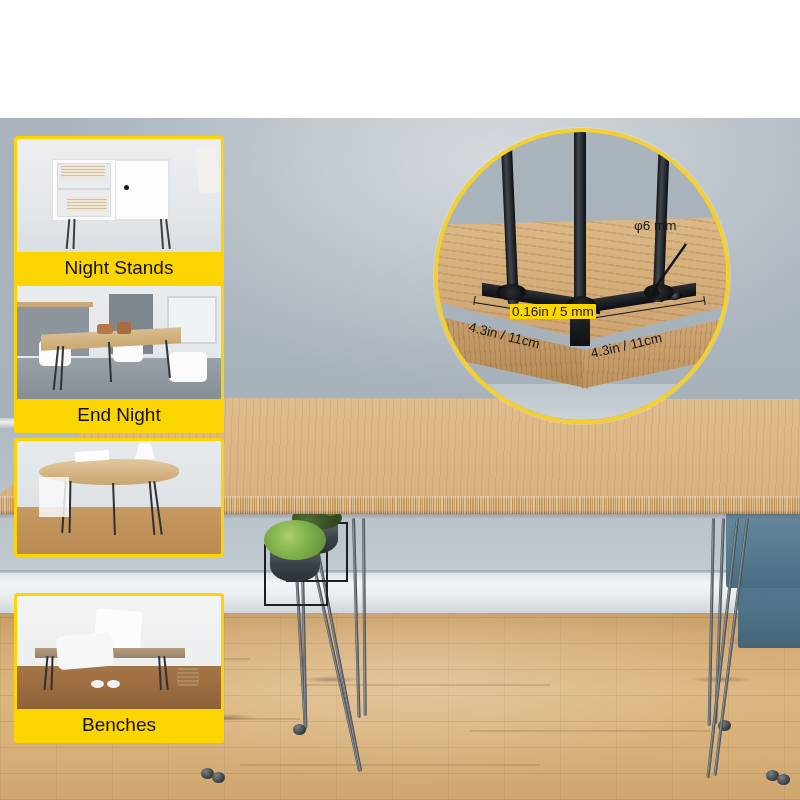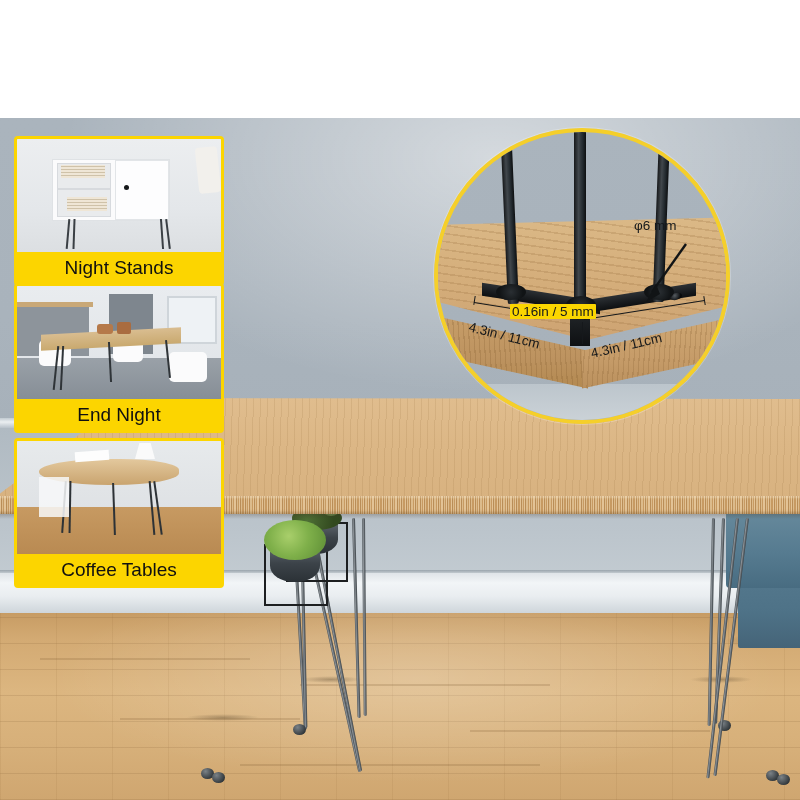--- a/index.html
+++ b/index.html
@@ -349,17 +349,32 @@
       <div class="p3-lamp"></div>
       <div class="p3-slab"></div>
       <div class="p3-book"></div>
       <div class="p3-leg" style="left:46px;top:40px;height:52px;transform:rotate(4deg);"></div>
       <div class="p3-leg" style="left:52px;top:40px;height:52px;transform:rotate(1deg);"></div>
       <div class="p3-leg" style="left:96px;top:42px;height:52px;transform:rotate(-2deg);"></div>
       <div class="p3-leg" style="left:134px;top:40px;height:54px;transform:rotate(-5deg);"></div>
       <div class="p3-leg" style="left:140px;top:40px;height:54px;transform:rotate(-8deg);"></div>
       <div style="position:absolute;left:22px;top:36px;width:30px;height:40px;background:#f7f8f9;opacity:.85;"></div>
     </div>
-    <div class="card-label">Coffee Tables</div>
-  </div>
-
+  </div>
+
+  <div class="card" style="top:593px;">
+    <div class="card-photo">
+      <div class="p4-wall"></div>
+      <div class="p4-pillow"></div>
+      <div class="p4-seat"></div>
+      <div class="p4-throw"></div>
+      <div class="p4-leg" style="left:28px;top:60px;height:34px;transform:rotate(5deg);"></div>
+      <div class="p4-leg" style="left:34px;top:60px;height:34px;transform:rotate(2deg);"></div>
+      <div class="p4-leg" style="left:142px;top:60px;height:34px;transform:rotate(-3deg);"></div>
+      <div class="p4-leg" style="left:148px;top:60px;height:34px;transform:rotate(-6deg);"></div>
+      <div class="p4-basket"></div>
+      <div class="p4-slip" style="left:74px;"></div>
+      <div class="p4-slip" style="left:90px;"></div>
+    </div>
+    <div class="card-label">Benches</div>
+  </div>
 
 </div>
 
 </body></html>

